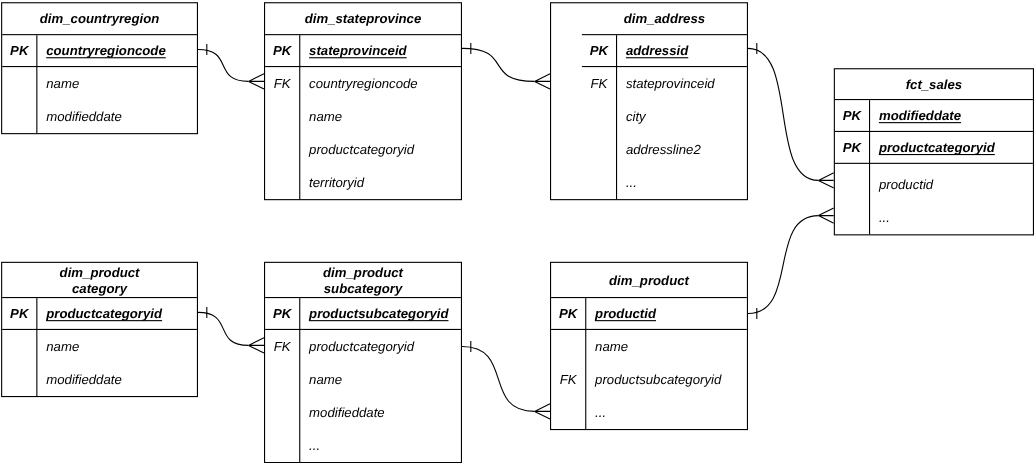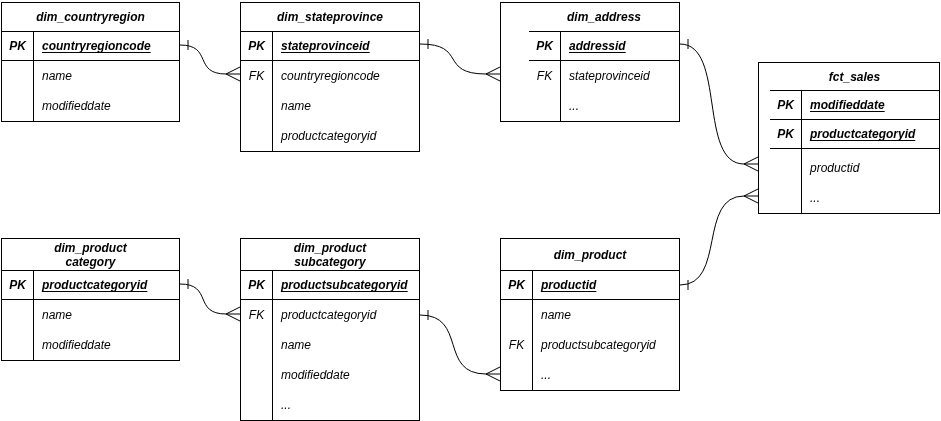--- a/index.html
+++ b/index.html
@@ -125,43 +125,55 @@
         <span class="attr">countryregioncode</span>
       </div>
       <div class="row">
         <span class="key"></span>
         <span class="attr">name</span>
       </div>
       <div class="row">
         <span class="key"></span>
         <span class="attr">productcategoryid</span>
       </div>
+      <div class="row">
+        <span class="key"></span>
+        <span class="attr">territoryid</span>
+      </div>
     </div>
   </div>
 
   <div class="tbl" style="left:500px;top:2px;width:180px;padding-left:28px;">
     <div class="tbl-title" style="height:29px;">dim_address</div>
     <div class="tbl-rows">
       <div class="keyline"></div>
       <div class="row pkrow">
         <span class="key">PK</span>
         <span class="attr pk">addressid</span>
       </div>
       <div class="row">
         <span class="key">FK</span>
         <span class="attr">stateprovinceid</span>
       </div>
       <div class="row">
         <span class="key"></span>
+        <span class="attr">city</span>
+      </div>
+      <div class="row">
+        <span class="key"></span>
+        <span class="attr">addressline2</span>
+      </div>
+      <div class="row">
+        <span class="key"></span>
         <span class="attr">...</span>
       </div>
     </div>
   </div>
 
-  <div class="tbl" style="left:758px;top:62px;width:182px;padding-left:11px;">
+  <div class="tbl" style="left:758px;top:62px;width:182px;">
     <div class="tbl-title" style="height:28px;">fct_sales</div>
     <div class="tbl-rows">
       <div class="keyline"></div>
       <div class="row pkrow">
         <span class="key">PK</span>
         <span class="attr pk">modifieddate</span>
       </div>
       <div class="row pkrow">
         <span class="key">PK</span>
         <span class="attr pk">productcategoryid</span>

